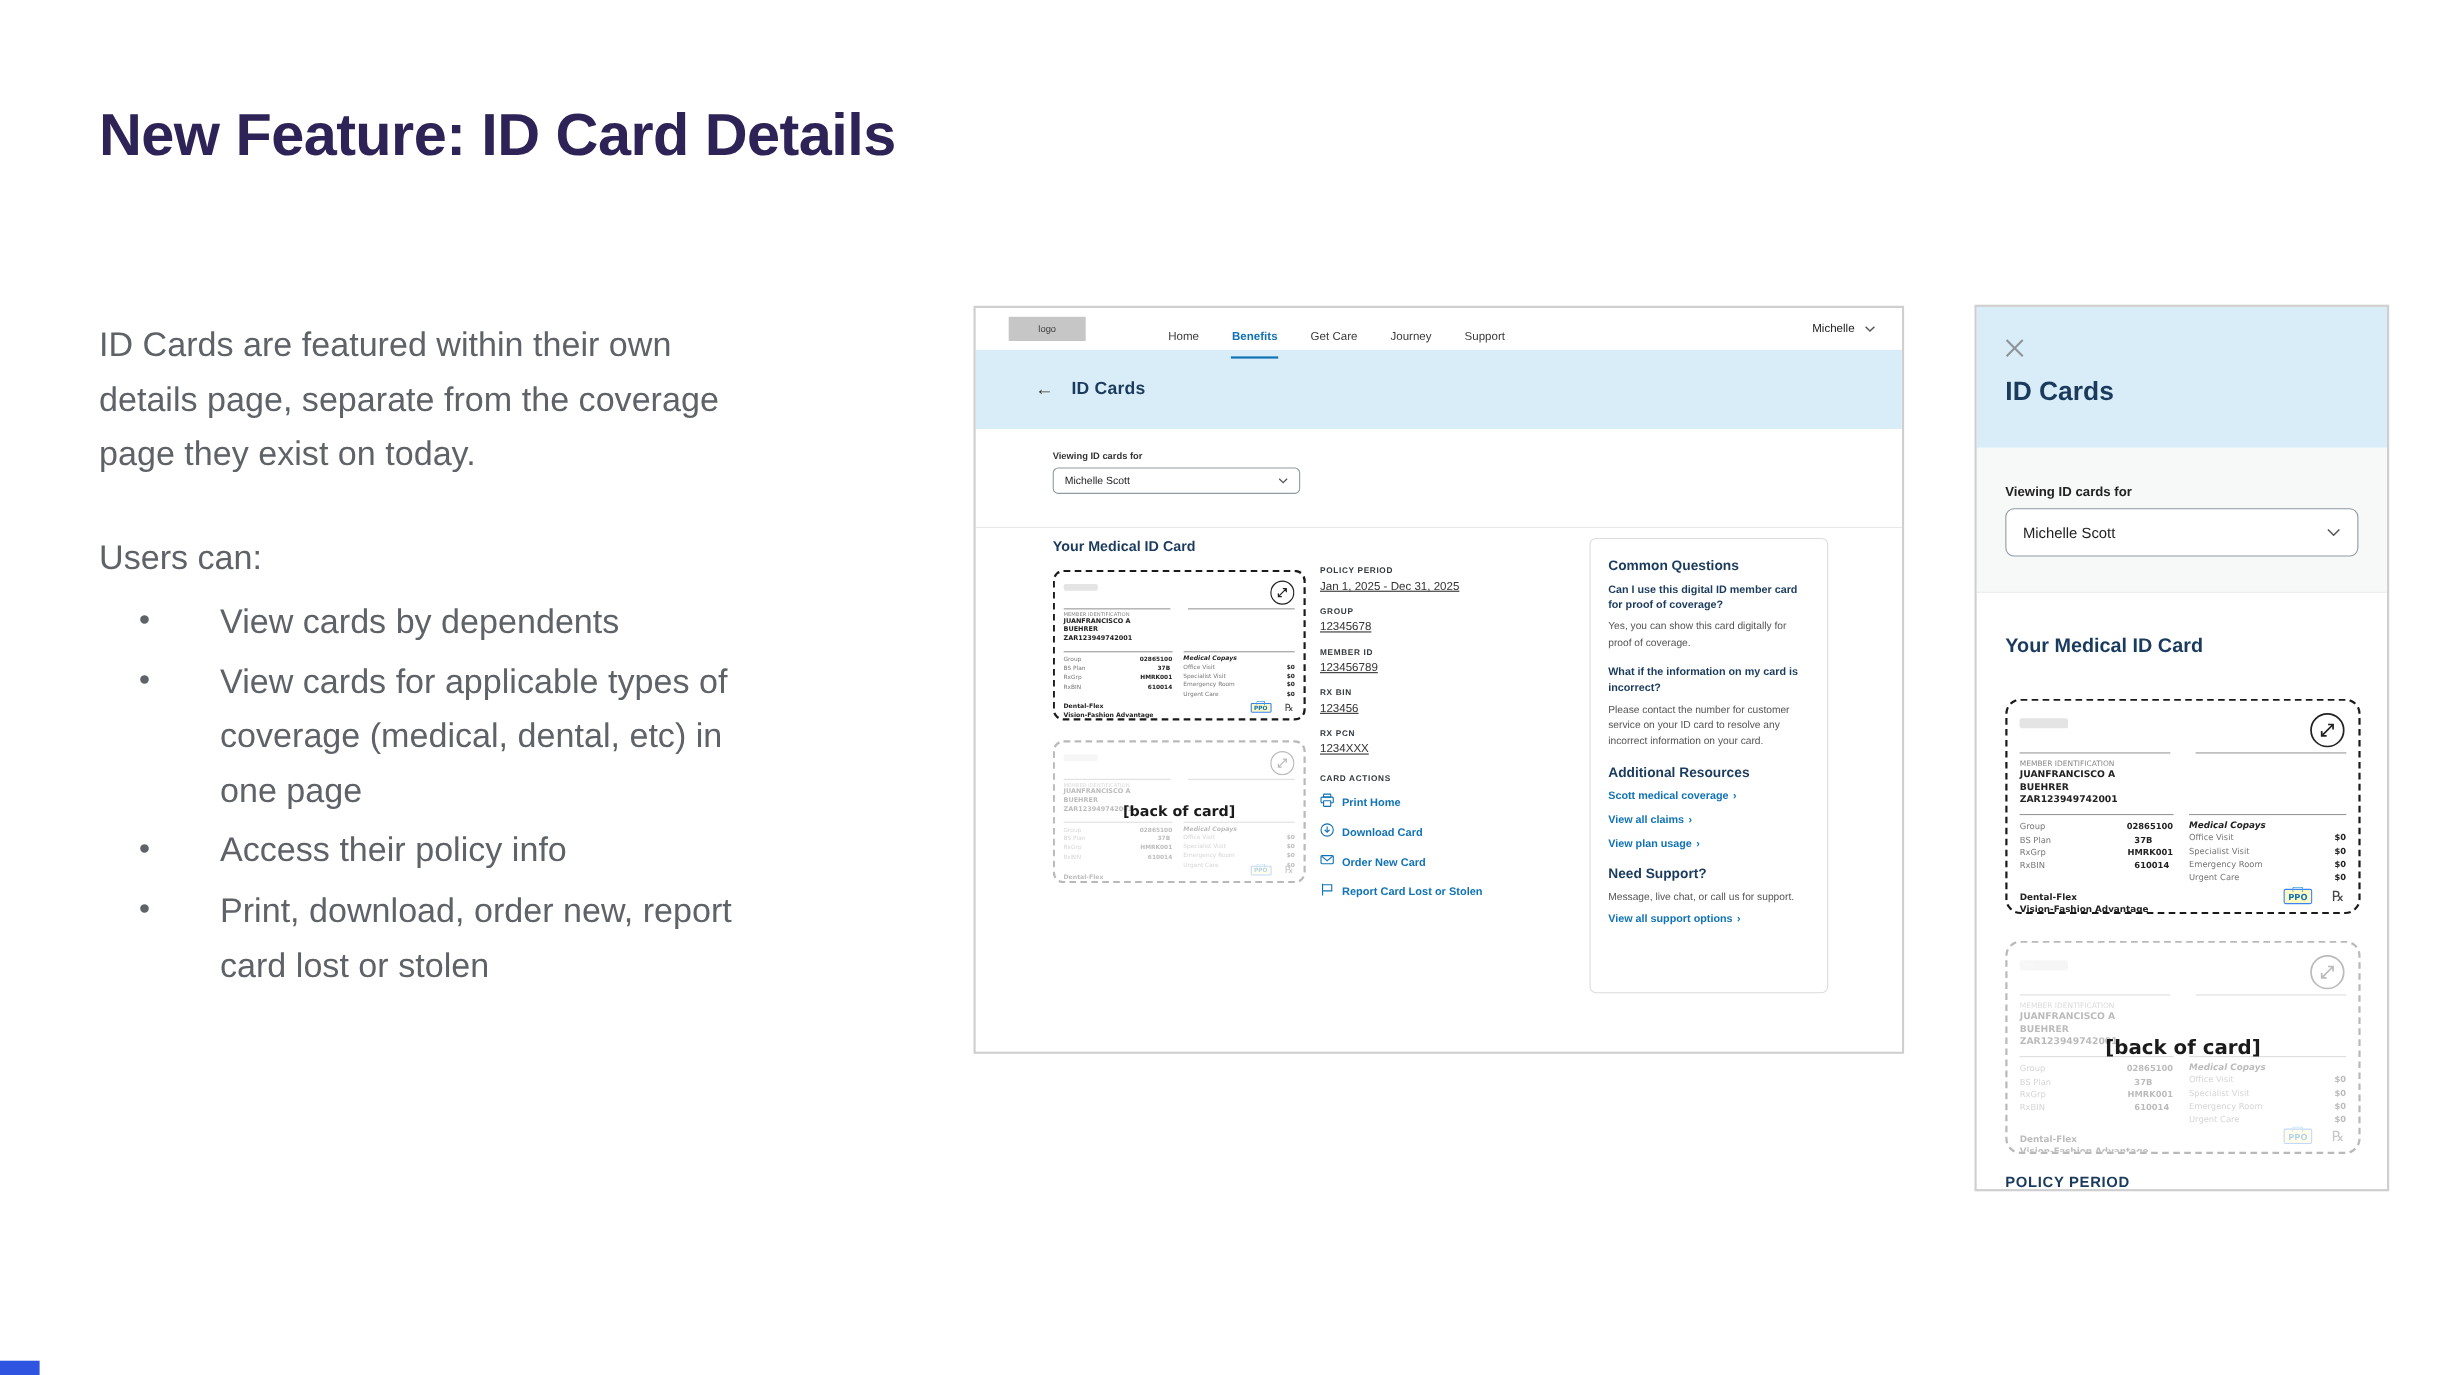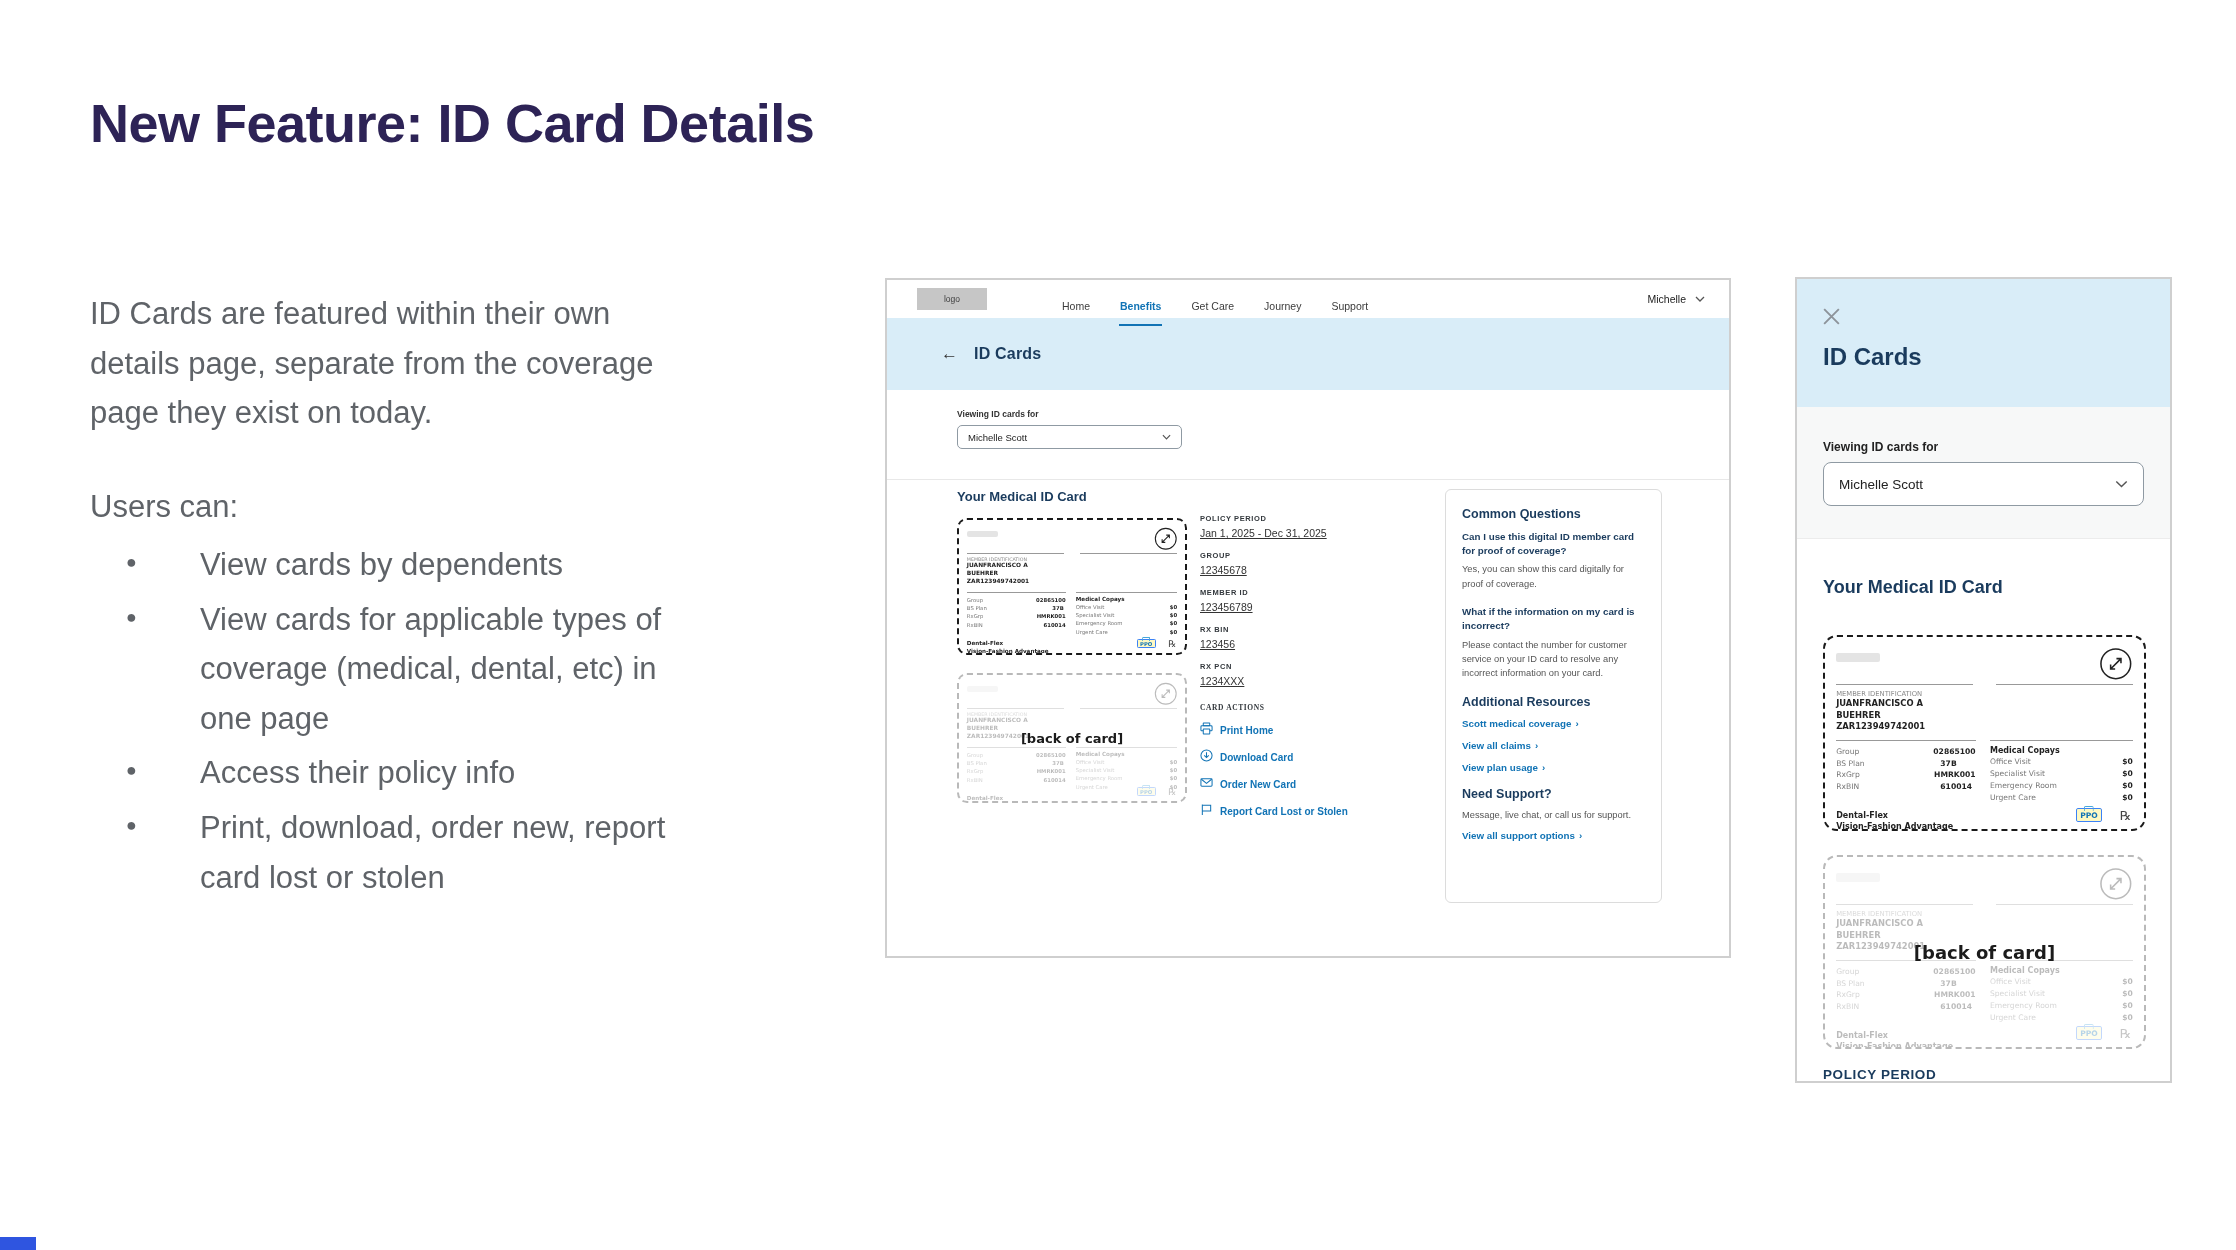--- a/index.html
+++ b/index.html
@@ -51,21 +51,21 @@
   .d-section-title { position:absolute; left:70px; top:9px; font-size:13px; font-weight:800; }
 
   .card-slot { position:absolute; }
   .d-front { left:70px; top:38px; width:230px; height:137px; }
   .d-back  { left:70px; top:193px; width:230px; height:130px; }
 
   .d-details { position:absolute; left:313px; top:34px; width:190px; }
   .d-detail { margin-bottom:12px; }
   .d-detail-label { font-size:7.5px; font-weight:700; color:#33383d; letter-spacing:.6px; margin-bottom:4px; }
   .d-detail-value { font-size:10.5px; color:#333;text-decoration:underline; }
-  .d-actions-label { font-size:7.5px; font-weight:700; color:#33383d; letter-spacing:.6px; margin:16px 0 9px;font-family:Liberation Serif, serif; }
+  .d-actions-label { font-size:7.5px; font-weight:700; color:#33383d; letter-spacing:.6px; margin:16px 0 9px; }
   .d-action { display:flex; align-items:center; gap:7px; margin-bottom:9px; color:#1173b5; }
   .d-action-label { font-size:10px; font-weight:700; }
   .d-action svg { flex:none; }
 
   .d-info-panel { position:absolute; left:558px; top:9px; width:217px; height:414px;
     border:1px solid #dcdcdc; border-radius:6px; padding:17px 16px; background:#fff; }
   .ip-title { font-size:12.5px; font-weight:800; margin-bottom:9px; }
   .ip-q { font-size:9.8px; font-weight:700; color:#1a3b5d; line-height:1.45; margin-bottom:4px; }
   .ip-a { font-size:9.3px; color:#555; line-height:1.55; margin-bottom:14px; }
   .ip-link { font-size:9.8px; font-weight:700; color:#1173b5; margin-bottom:11px; display:flex; gap:4px; align-items:center; }
@@ -103,21 +103,21 @@
   .tl-right { width:46%; border-bottom:1px solid #999; }
   .member-label { font-size:.85em; color:#8a8a8a; margin-top:.8em; }
   .member-name { font-size:1.05em; font-weight:700; line-height:1.35; }
   .card-cols { display:flex; margin-top:1em; }
   .col-left { width:47%; border-top:1px solid #999; padding-top:.55em; }
   .col-right { flex:1; border-top:1px solid #999; padding-top:.55em; margin-left:1.8em; }
   .crow { display:flex; font-size:.95em; line-height:1.55; }
   .clab { width:46%; color:#777; }
   .cval { font-weight:700; color:#222;margin-left:40px; }
   .copay-lab { width:72%; color:#777; }
-  .copays-title { font-weight:700; font-size:1em; margin-bottom:.2em; }
+  .copays-title { font-weight:700; font-size:1em; margin-bottom:.2em;font-style:italic; }
   .plans { margin-top:.8em; }
   .plan { font-weight:700; font-size:1em; line-height:1.4; }
   .card-bottom { position:absolute; right:1.6em; bottom:.8em; display:flex; align-items:center; gap:2.2em; }
   .ppo-badge { position:relative; border:1px solid #3b82f6; background:#fef9c3; color:#1173b5;
     font-size:.95em; font-weight:700; padding:.15em .45em; border-radius:.25em; }
   .ppo-badge::before { content:""; position:absolute; top:-.5em; left:50%; transform:translateX(-50%);
     width:1.1em; height:.55em; border:1px solid #49a8d8; border-bottom:none; border-radius:.25em .25em 0 0; }
   .rx-glyph { font-size:1.6em; color:#444; }
   .card-slot.back .id-card { opacity:.3; }
   .back-overlay { position:absolute; inset:0; z-index:2; display:flex; align-items:center; justify-content:center;

